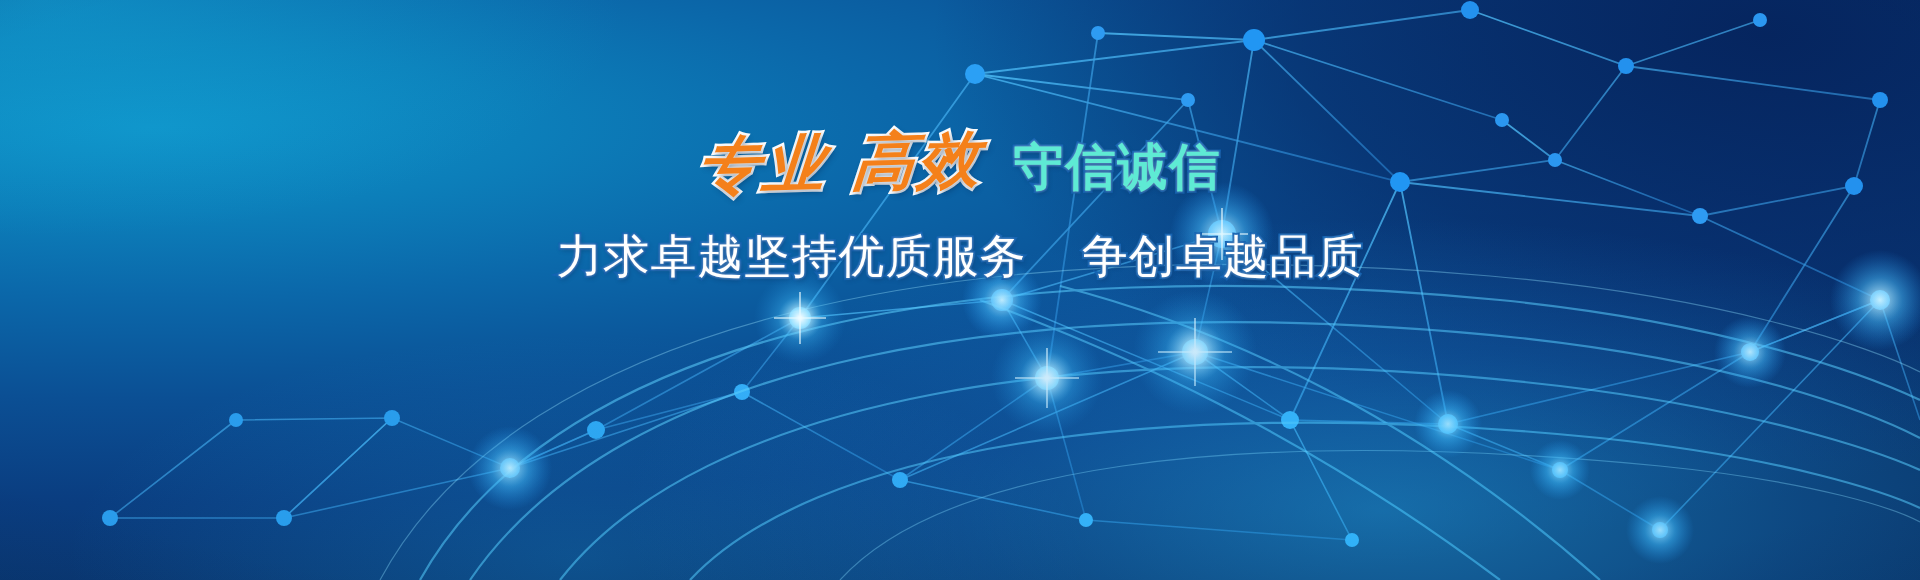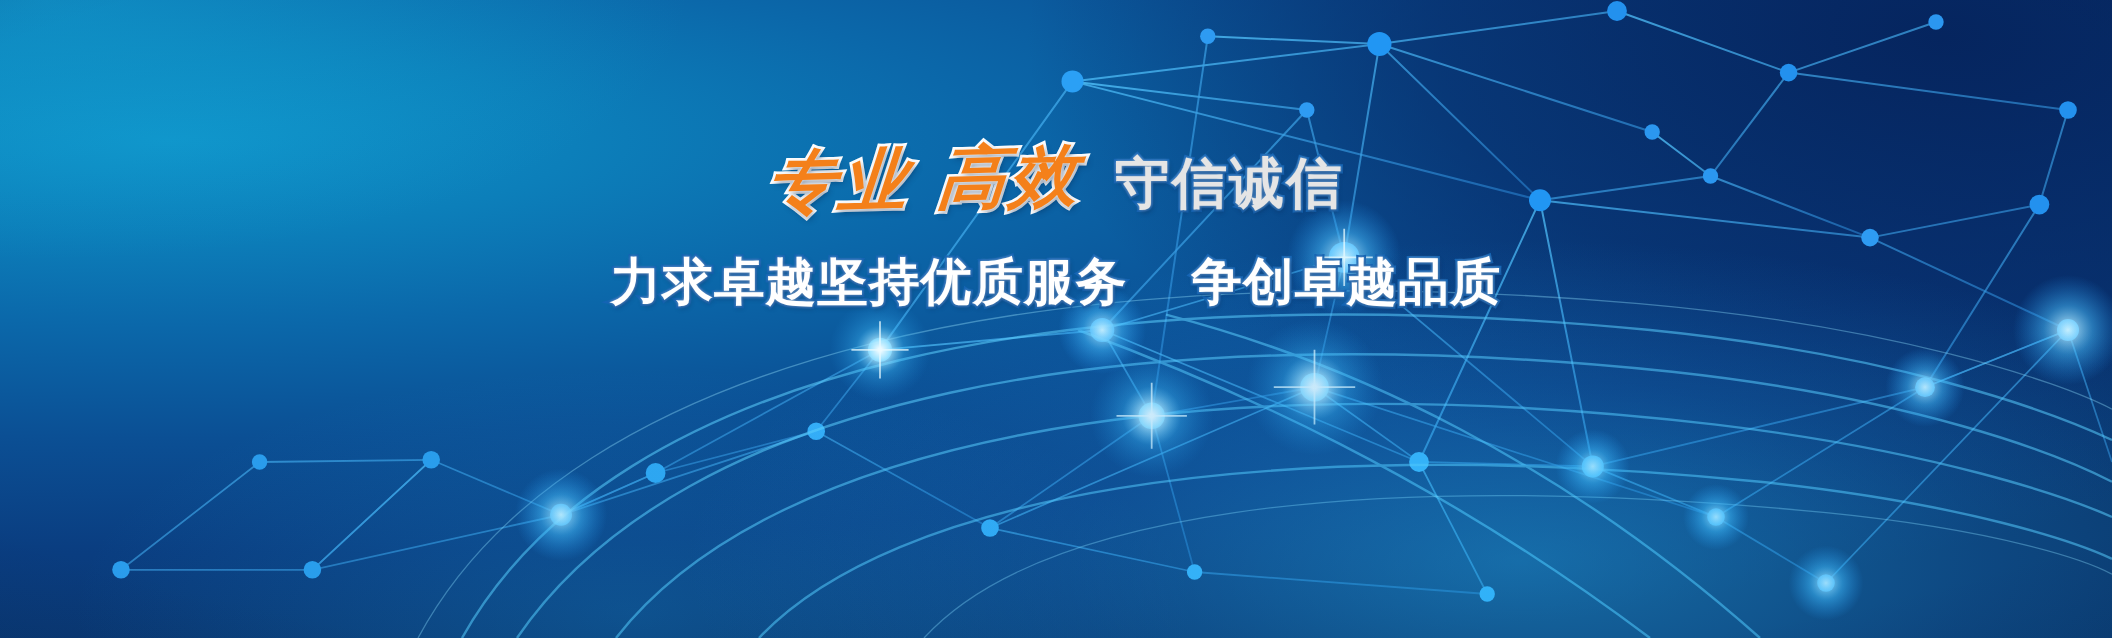--- a/index.html
+++ b/index.html
@@ -74,34 +74,34 @@
       2px 3px 6px rgba(3,30,70,.45);
   }
   .h-white{
     display:inline-block;
     vertical-align:middle;
     margin-left:26px;
     font-family:"DejaVu Sans","Liberation Sans",sans-serif;
     font-size:50px;
     font-weight:700;
     letter-spacing:2px;
-    color:#e5e5e5;
+    color:#5eead4;
     -webkit-text-stroke:4px #1464b4;
     paint-order:stroke fill;
     text-shadow:0 0 3px rgba(255,255,255,.55), 1px 2px 5px rgba(3,28,70,.40);
     position:relative;
     top:4px;
   }
   .subline{
     display:block;
     white-space:nowrap;
     margin-top:18px;
     font-family:"DejaVu Sans","Liberation Sans",sans-serif;
     font-size:46px;
-    font-weight:700;
+    font-weight:400;
     letter-spacing:1px;
     color:#ffffff;
     -webkit-text-stroke:4px #1464b4;
     paint-order:stroke fill;
     text-shadow:0 0 3px rgba(255,255,255,.50), 1px 2px 5px rgba(3,28,70,.40);
   }
   .subline .gap{display:inline-block;width:24px;}
 </style>
 </head>
 <body>

